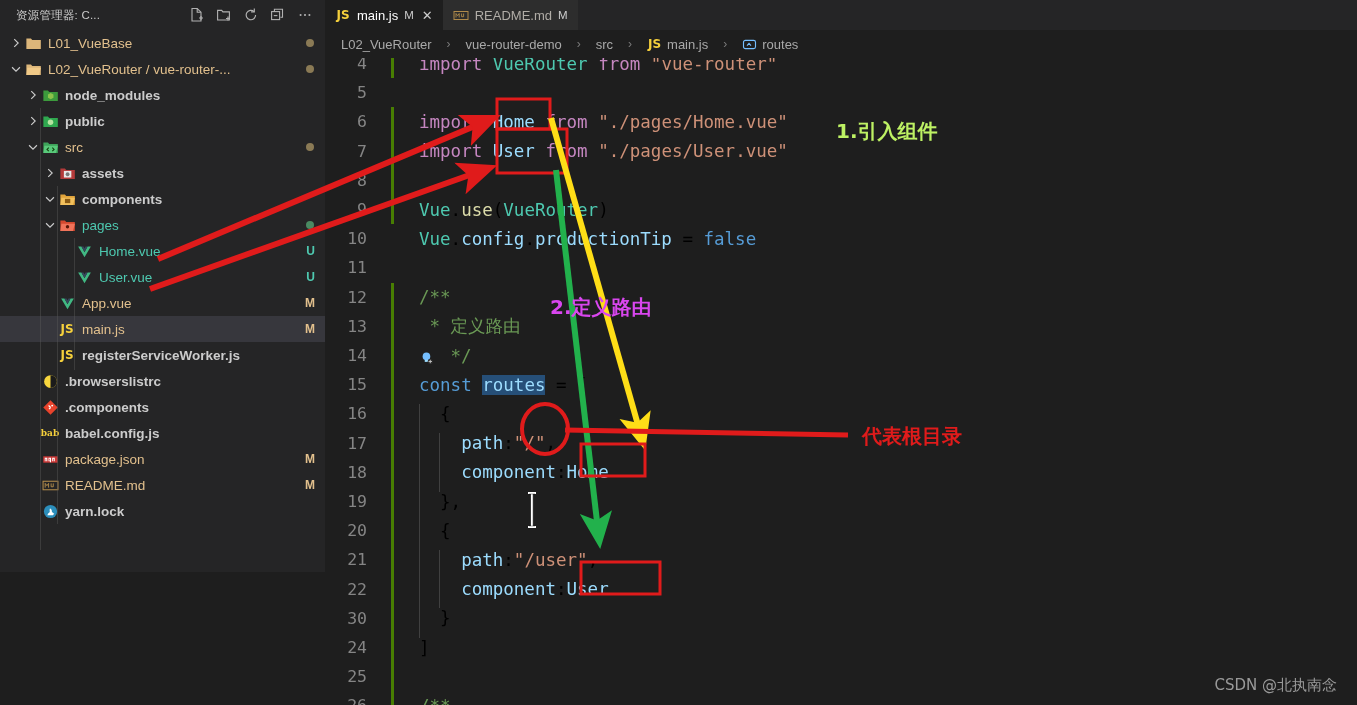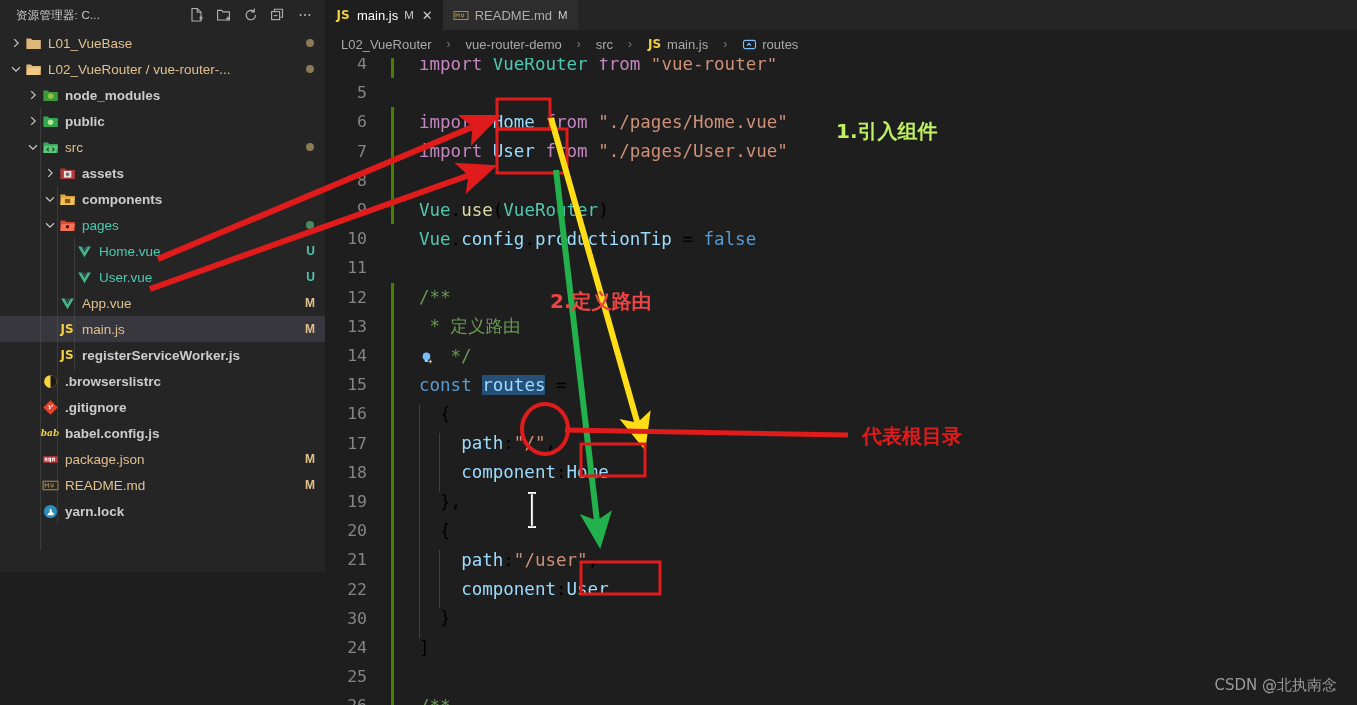--- a/index.html
+++ b/index.html
@@ -359,28 +359,28 @@
         <div class="row">
           <div style="flex:0 0 25px"></div>
           <div class="spacer"></div>
           <div class="ficon">
             <svg width="17" height="17" viewBox="0 0 16 16">
               <path d="M8 1.2L14.8 8 8 14.8 1.2 8z" fill="#e8432c"></path>
               <path d="M6.2 6.1l1.9 1.9M8.1 8l-1.5 1.5" stroke="#fff" stroke-width="1.1" fill="none"></path>
               <circle cx="9.6" cy="6.2" r="0.9" fill="#fff"></circle>
             </svg>
           </div>
-          <div class="lbl c-white">.gitignore</div>
-          <div style="flex:0 0 19px"></div>
-        </div>
-        <div class="row">
-          <div style="flex:0 0 25px"></div>
-          <div class="spacer"></div>
-          <div class="ficon">
-            <span style="font-size:9px;font-weight:bold;color:#f5d03c;font-style:italic;font-family:'DejaVu Serif',serif;">bab</span>
+          <div class="lbl c-white">.components</div>
+          <div style="flex:0 0 19px"></div>
+        </div>
+        <div class="row">
+          <div style="flex:0 0 25px"></div>
+          <div class="spacer"></div>
+          <div class="ficon">
+            <span style="font-size:9px;font-weight:bold;color:#f5d03c;font-family:'DejaVu Serif',serif;">bab</span>
           </div>
           <div class="lbl c-white">babel.config.js</div>
           <div style="flex:0 0 19px"></div>
         </div>
         <div class="row">
           <div style="flex:0 0 25px"></div>
           <div class="spacer"></div>
           <div class="ficon">
             <svg width="17" height="17" viewBox="0 0 16 16">
               <rect x="1.2" y="5" width="13.6" height="6" fill="#cb3837"></rect>
@@ -627,21 +627,21 @@
   <ellipse cx="545" cy="429" rx="23" ry="25" fill="none" stroke="#e01b1b" stroke-width="4"></ellipse>
 
   <line x1="565" y1="430" x2="848" y2="435" stroke="#e01b1b" stroke-width="5"></line>
 
   <rect x="581" y="444" width="64" height="32" fill="none" stroke="#e01b1b" stroke-width="3"></rect>
   <rect x="581" y="562" width="79" height="32" fill="none" stroke="#e01b1b" stroke-width="3"></rect>
 </svg>
 
 <div id="annolabels">
     <div class="anno-text" style="left: 836px; top: 118px; color: #bef264;">1.引入组件</div>
-    <div class="anno-text" style="left: 550px; top: 288px; color: #ef4444;">2.定义路由</div>
+    <div class="anno-text" style="left: 550px; top: 294px; color: #d946ef;">2.定义路由</div>
     <div class="anno-text" style="left: 862px; top: 423px; color: rgb(224, 27, 27);">代表根目录</div>
   </div>
 
 <div style="position:absolute;left:525px;top:492px;pointer-events:none;">
   <svg width="14" height="36" viewBox="0 0 14 36">
     <path d="M3 1h8M7 1v34M3 35h8" stroke="#ffffff" stroke-width="2.2" fill="none"></path>
     <path d="M4 2h6M8 2v32M4 34h6" stroke="#000000" stroke-width="0.7" fill="none" opacity=".5"></path>
   </svg>
 </div>
 

